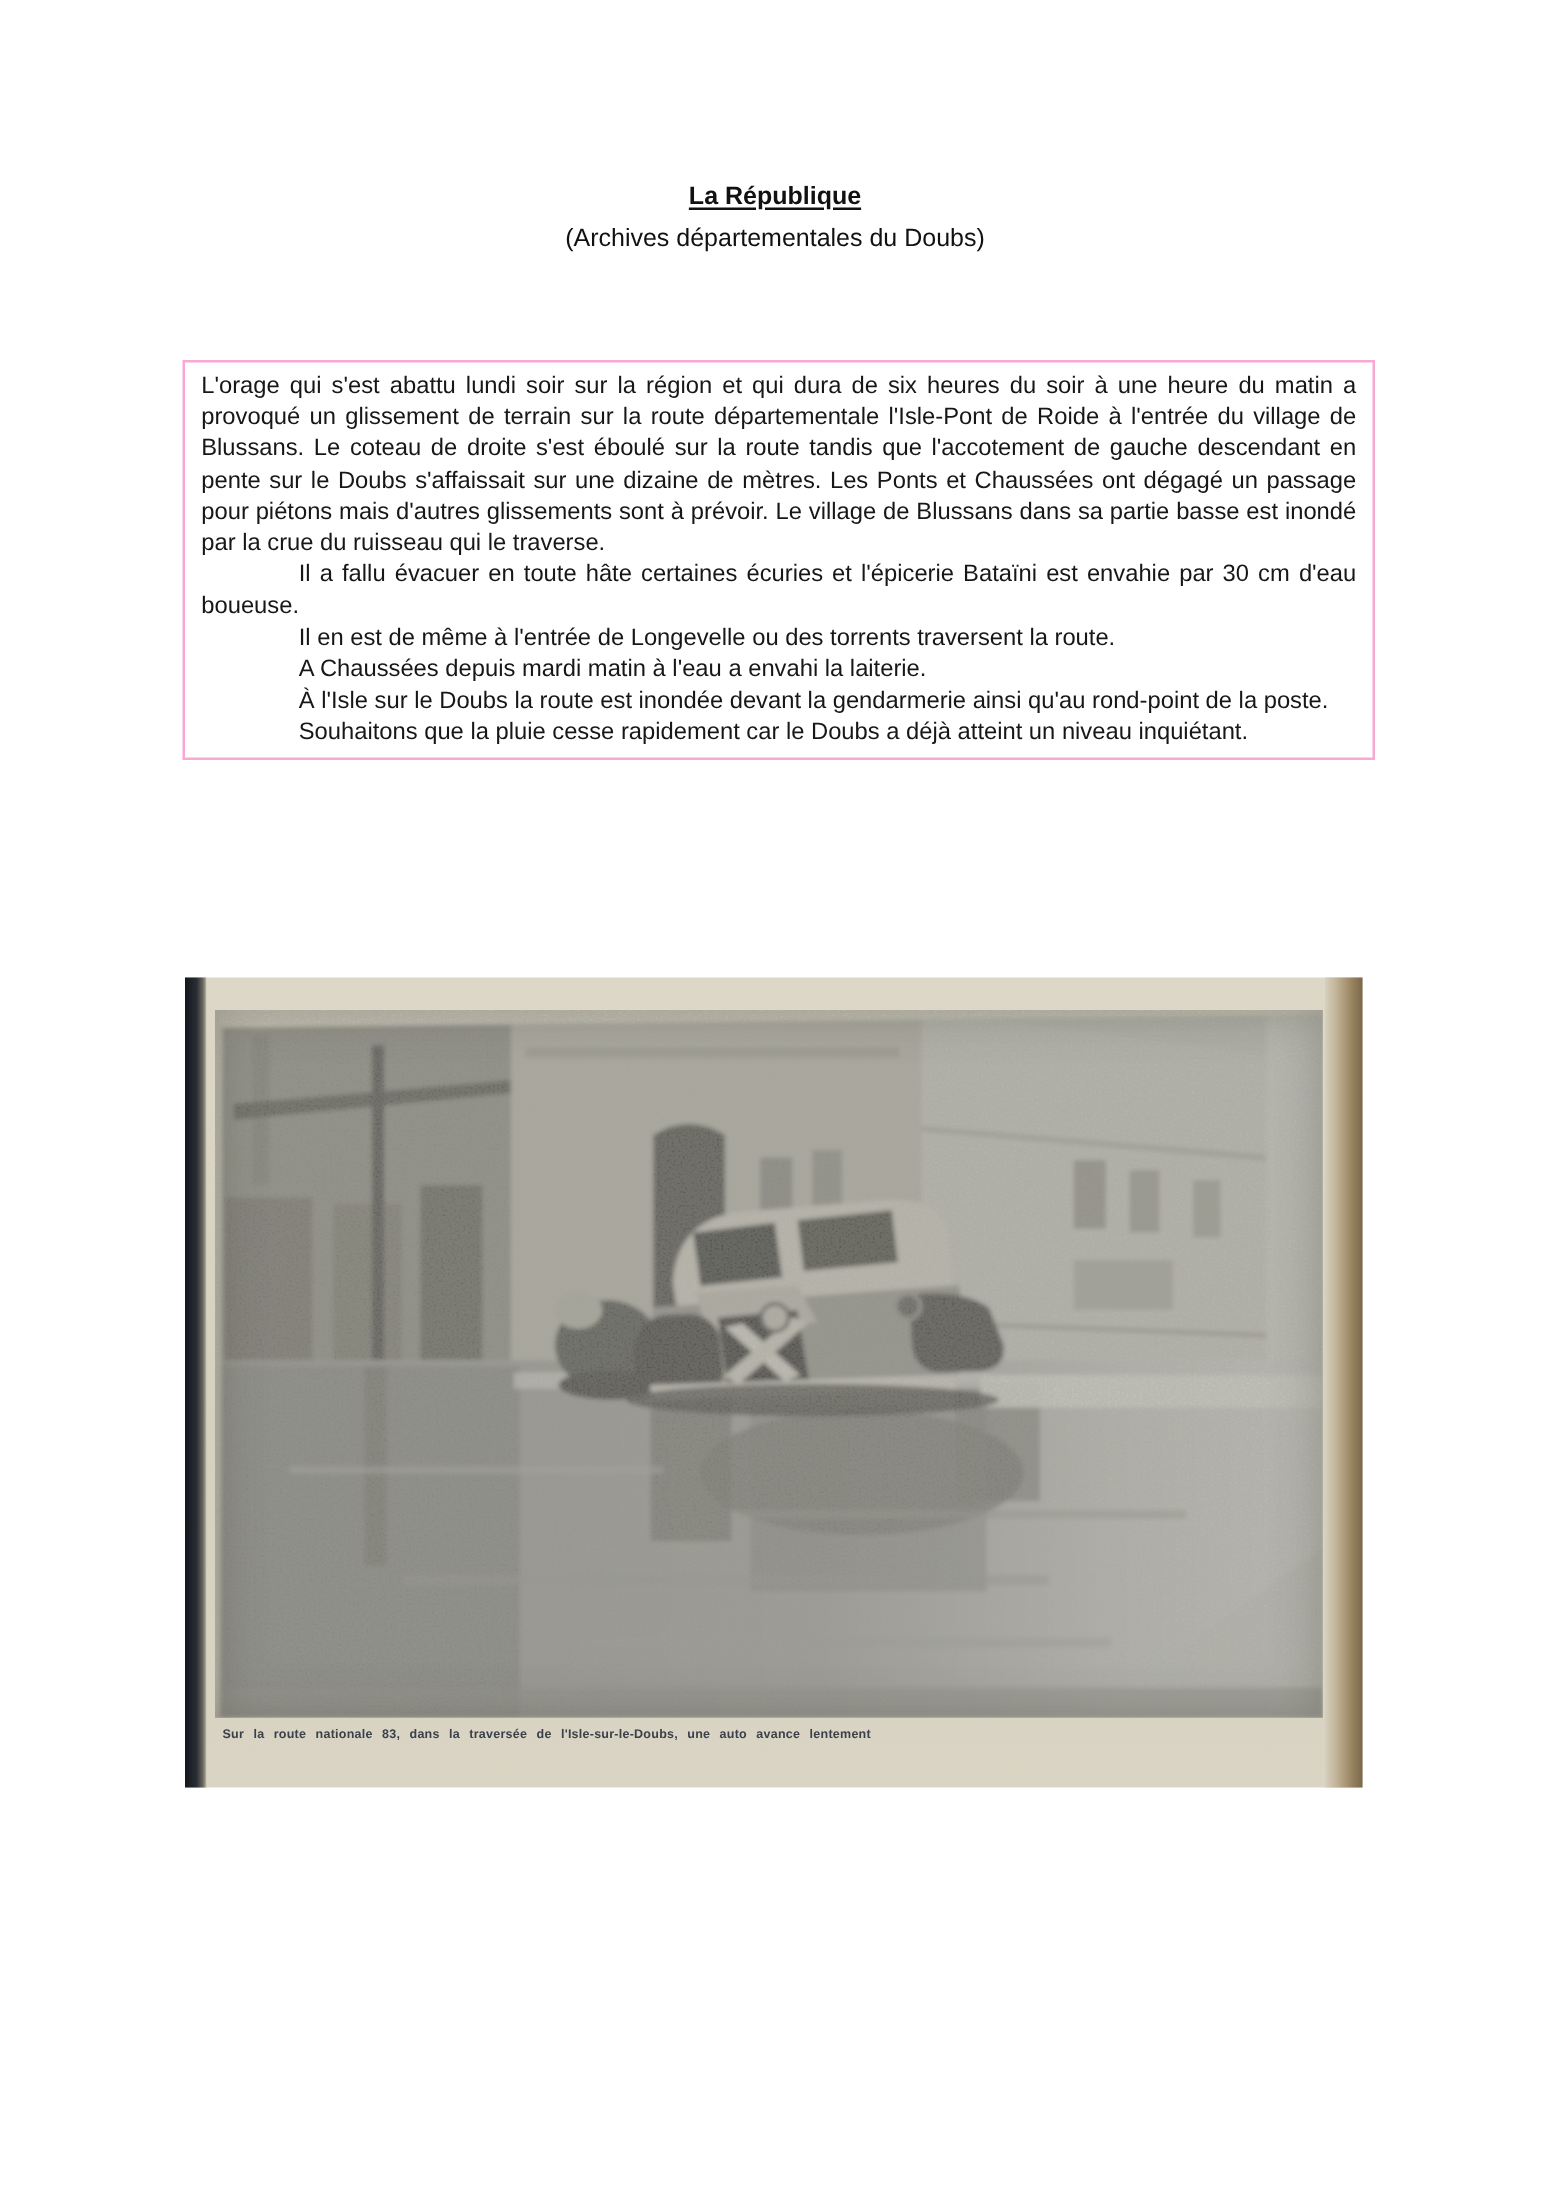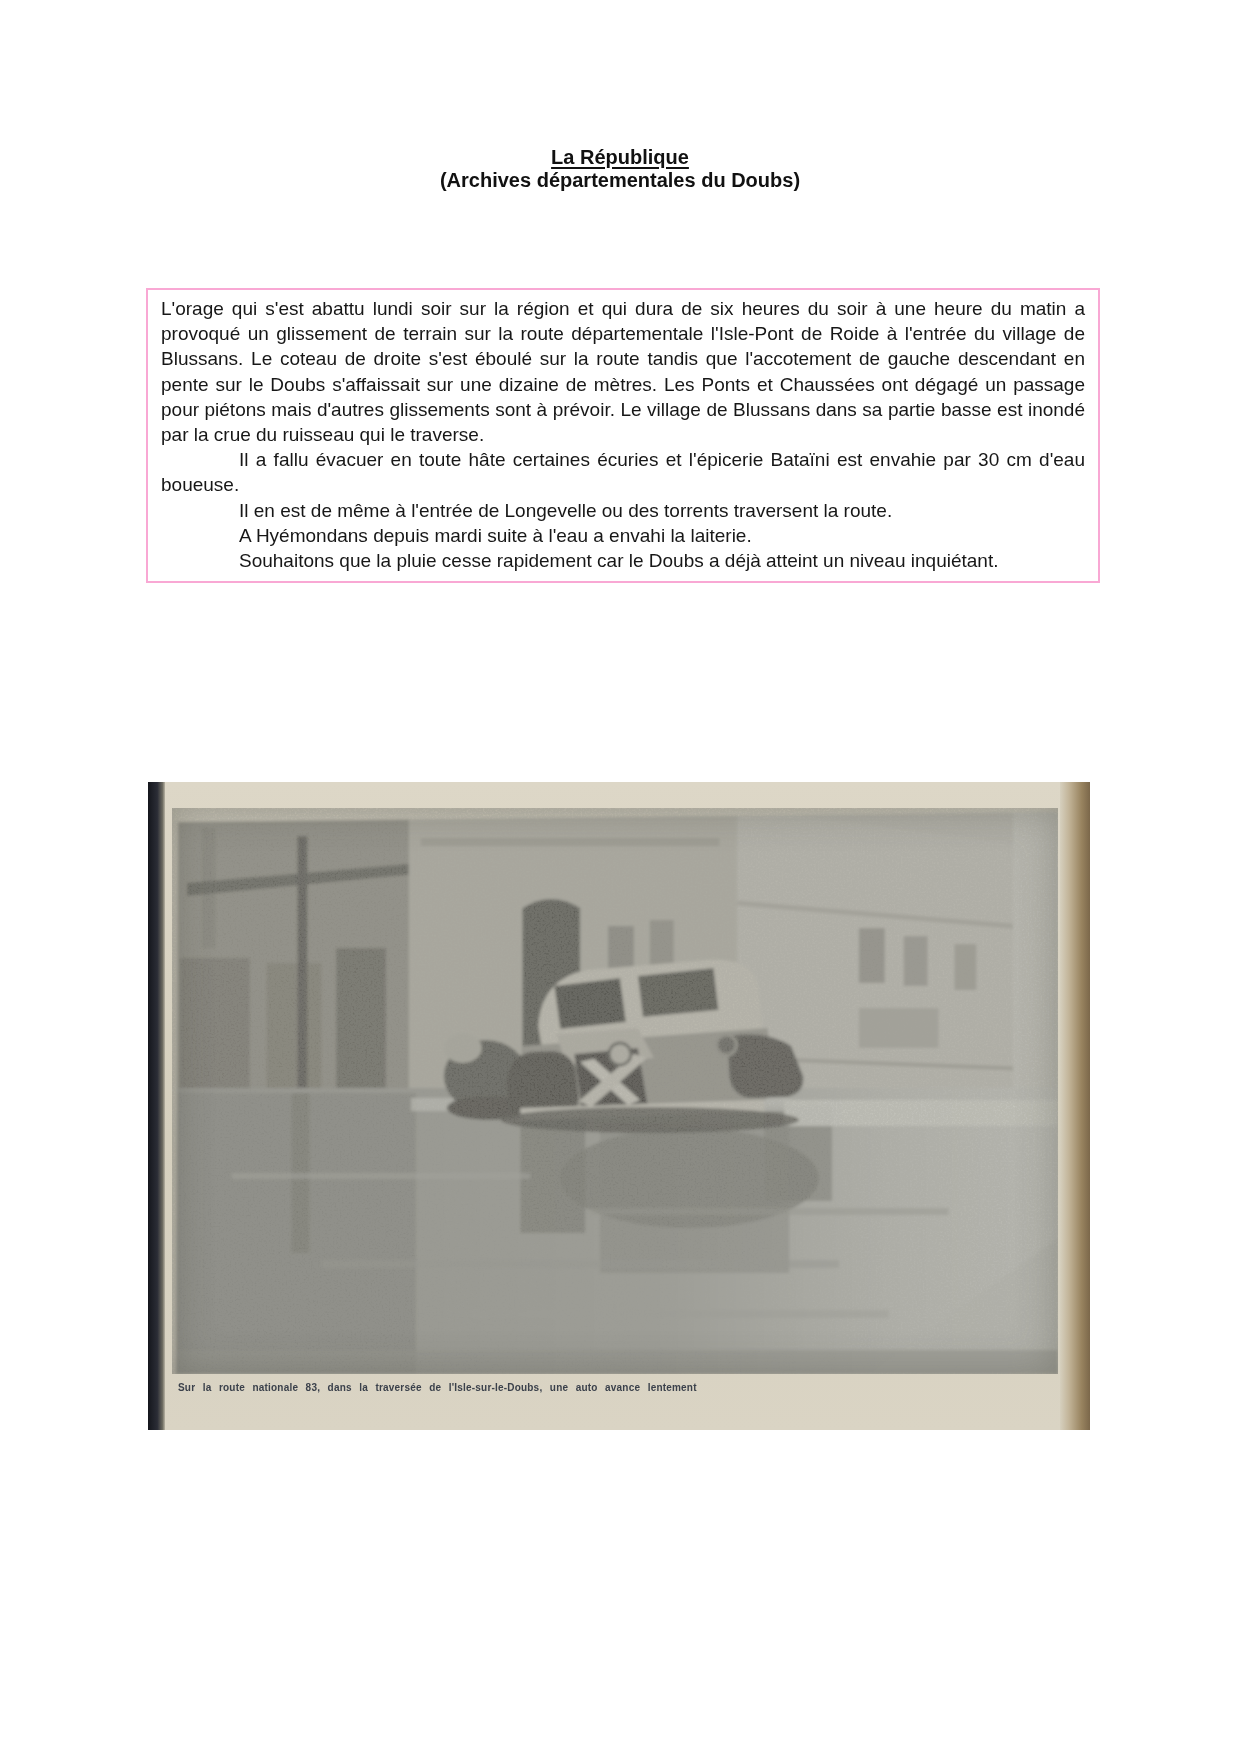--- a/index.html
+++ b/index.html
@@ -6,21 +6,21 @@
   .page {
     position:relative; width:1240px; height:1754px; background:#ffffff;
     font-family:"Liberation Sans", sans-serif; overflow:hidden;
   }
 
   
   .titleblock { position:absolute; top:146px; left:0; width:100%; text-align:center; color:#111; }
   .titleblock .t1 { font-size:20px; font-weight:bold; line-height:23px;
                     text-decoration:underline; text-decoration-thickness:2px; text-underline-offset:3px; }
   .titleblock .t2 { font-size:20px; font-weight:bold; line-height:23px; }
-  .titleblock .t3 { font-size:20px; font-weight:bold; line-height:23px; }
+  .titleblock .t3 { font-size:20px; font-weight:normal; line-height:23px;margin-top:11px; }
 
   
   .articlebox {
     position:absolute; left:146px; top:288px; width:954px; box-sizing:border-box;
     border:2px solid #f9a8d4; padding:6px 13px 8px 13px;
     font-size:19px; line-height:25.2px; color:#171717; text-align:justify;
   }
   .articlebox p { margin:0; }
   .articlebox p.indent { text-indent:78px; }
 
@@ -56,21 +56,22 @@
 
   <header class="titleblock">
     <div class="t1">La République</div>
     <div class="t3">(Archives départementales du Doubs)</div>
   </header>
 
   <section class="articlebox">
     <p>L'orage qui s'est abattu lundi soir sur la région et qui dura de six heures du soir à une heure du matin a provoqué un glissement de terrain sur la route départementale l'Isle-Pont de Roide à l'entrée du village de Blussans. Le coteau de droite s'est éboulé sur la route tandis que l'accotement de gauche descendant en pente sur le Doubs s'affaissait sur une dizaine de mètres. Les Ponts et Chaussées ont dégagé un passage pour piétons mais d'autres glissements sont à prévoir. Le village de Blussans dans sa partie basse est inondé par la crue du ruisseau qui le traverse.</p>
     <p class="indent">Il a fallu évacuer en toute hâte certaines écuries et l'épicerie Bataïni est envahie par 30 cm d'eau boueuse.</p>
     <p class="indent">Il en est de même à l'entrée de Longevelle ou des torrents traversent la route.</p>
-    <p class="indent">A Hyémondans depuis mardi suite à l'eau a envahi la laiterie.</p>
+    <p class="indent">A Chaussées depuis mardi matin à l'eau a envahi la laiterie.</p>
+    <p class="indent">À l'Isle sur le Doubs la route est inondée devant la gendarmerie ainsi qu'au rond-point de la poste.</p>
     <p class="indent">Souhaitons que la pluie cesse rapidement car le Doubs a déjà atteint un niveau inquiétant.</p>
   </section>
 
   <figure class="photo">
     <div class="binding"></div>
     <div class="pageedge"></div>
 
     <div class="plate">
       <svg viewBox="0 0 890 566" preserveAspectRatio="none" role="img">
         <defs>

